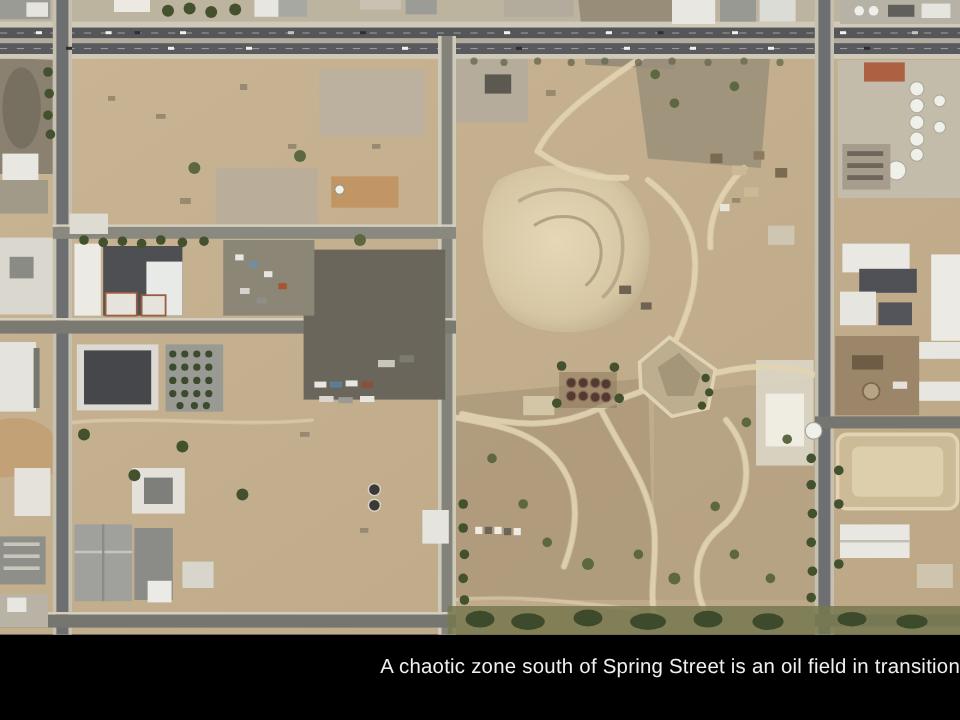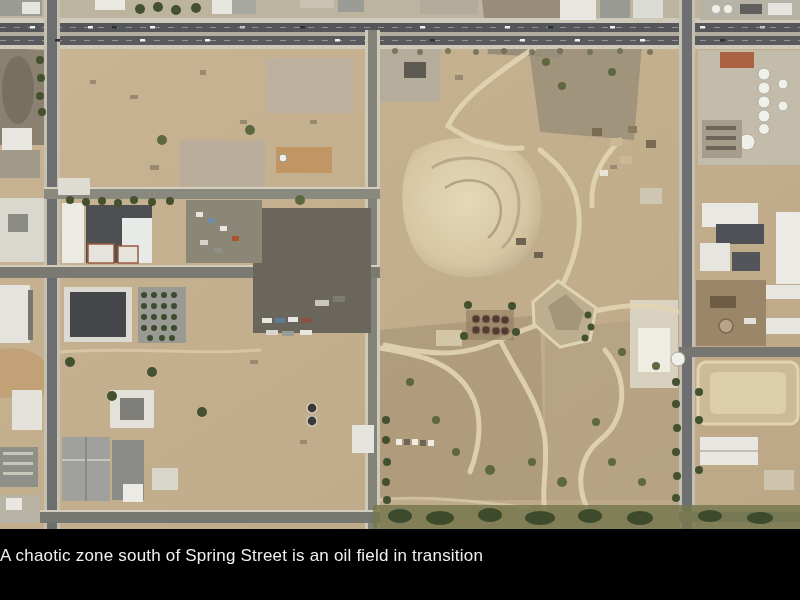--- a/index.html
+++ b/index.html
@@ -1,21 +1,21 @@
 <!DOCTYPE html>
 <html><head>
 <meta charset="utf-8">
 <style>
   html,body{margin:0;padding:0;background:#000;}
   .slide{position:relative;width:800px;height:600px;background:#000;overflow:hidden;
          font-family:"Liberation Sans", sans-serif;}
   .photo-wrap{position:absolute;left:0;top:0;width:800px;height:529px;}
   .photo-wrap svg{display:block;}
   .caption{position:absolute;left:0;top:541px;width:800px;height:30px;line-height:30px;
-           text-align:left;color:#f0f0f0;font-size:17px;letter-spacing:.2px;}
+           text-align:right;color:#f0f0f0;font-size:17px;letter-spacing:.2px;}
 </style>
 </head>
 <body>
 
 <div class="slide">
   <div class="photo-wrap">
     <svg width="800" height="529" viewBox="0 0 800 529">
       <defs>
         <radialGradient id="mound" cx="45%" cy="45%" r="65%">
           <stop offset="0%" stop-color="#e6d8b7"></stop>

